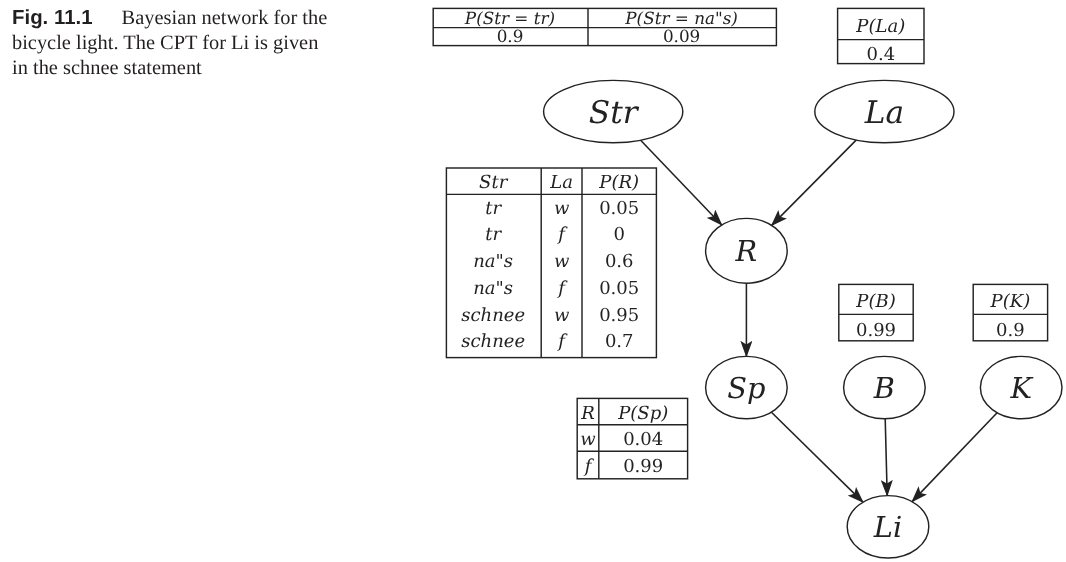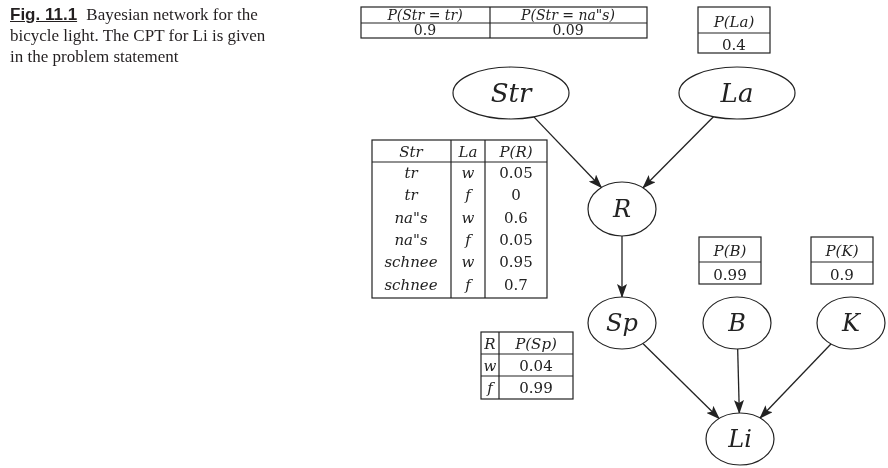--- a/index.html
+++ b/index.html
@@ -1,34 +1,34 @@
 <!DOCTYPE html>
 <html><head>
 <meta charset="utf-8">
 <style>
   html, body { margin: 0; padding: 0; background: #ffffff; }
   body { width: 888px; height: 468px; position: relative; overflow: hidden; }
   .caption {
     position: absolute; left: 10px; top: 4px; width: 270px;
     font-family: "Liberation Serif", serif; font-size: 17px; line-height: 21px; color: #231f20;
   }
-  .caption .fig-label { font-family: "Liberation Sans", sans-serif; font-weight: bold; color: #231f20; margin-right: 5px; text-decoration: underline; }
+  .caption .fig-label { font-family: "Liberation Sans", sans-serif; font-weight: bold; color: #231f20; margin-right: 20px; }
   svg { position: absolute; left: 0; top: 0; }
   .math { font-family: "DejaVu Serif", serif; font-style: italic; fill: #222; }
   .num { font-family: "DejaVu Serif", serif; fill: #222; }
   .ptab-line { stroke: #222; stroke-width: 1.2; fill: none; }
   .node-ellipse { stroke: #222; stroke-width: 1.2; fill: #fff; }
   .edge { stroke: #222; stroke-width: 1.3; }
 </style>
 </head>
 <body>
 
 <div class="caption">
   <span class="fig-label">Fig. 11.1</span>
-  <span>Bayesian network for the bicycle light. The CPT for Li is given in the problem statement</span>
+  <span>Bayesian network for the bicycle light. The CPT for Li is given in the schnee statement</span>
 </div>
 
 <svg id="diagram" width="888" height="468" viewBox="0 0 888 468">
   <defs>
     <marker id="arrowhead" markerWidth="14" markerHeight="10" refX="13" refY="5" orient="auto" markerUnits="userSpaceOnUse">
       <path d="M0,0 L14,5 L0,10 L3,5 Z" fill="#222"></path>
     </marker>
   </defs>
 
   <g>

